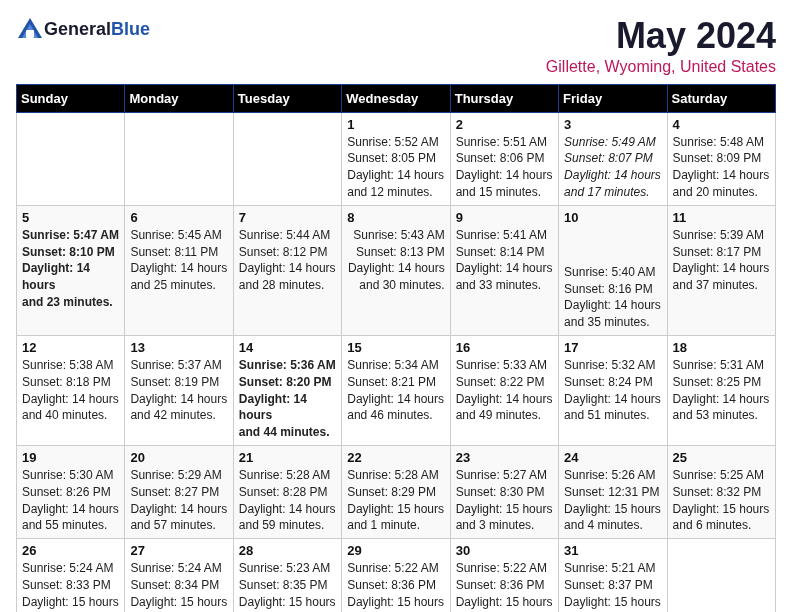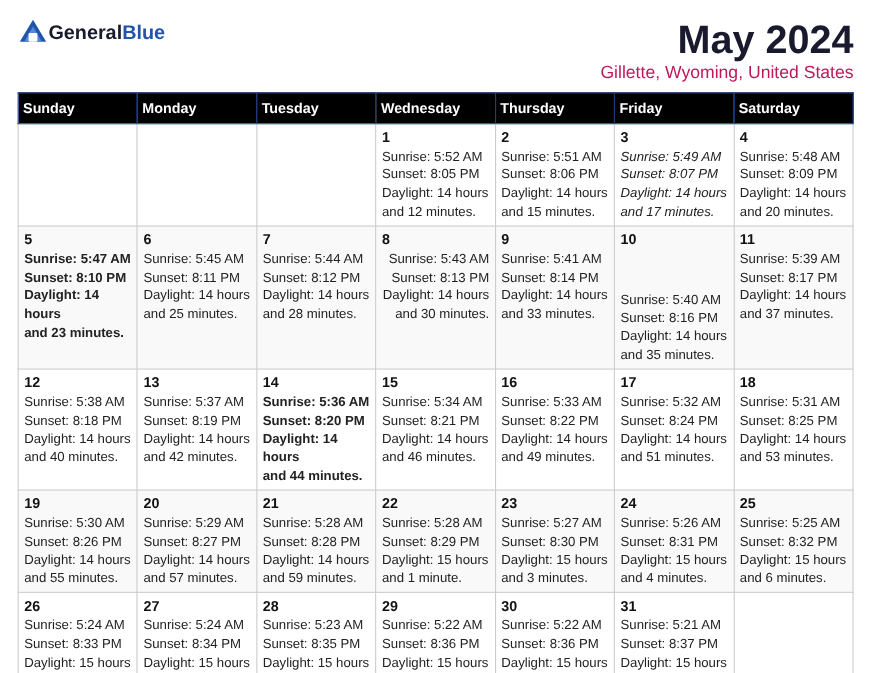--- a/index.html
+++ b/index.html
@@ -297,21 +297,21 @@
         <td>
           <div class="day-num">23</div>
           <div class="day-info" style="white-space: pre-line;">Sunrise: 5:27 AM
 Sunset: 8:30 PM
 Daylight: 15 hours
 and 3 minutes.</div>
         </td>
         <td>
           <div class="day-num">24</div>
           <div class="day-info" style="white-space: pre-line;">Sunrise: 5:26 AM
-Sunset: 8:31 PM
+Sunset: 12:31 PM
 Daylight: 15 hours
 and 4 minutes.</div>
         </td>
         <td>
           <div class="day-num">25</div>
           <div class="day-info" style="white-space: pre-line;">Sunrise: 5:25 AM
 Sunset: 8:32 PM
 Daylight: 15 hours
 and 6 minutes.</div>
         </td>

